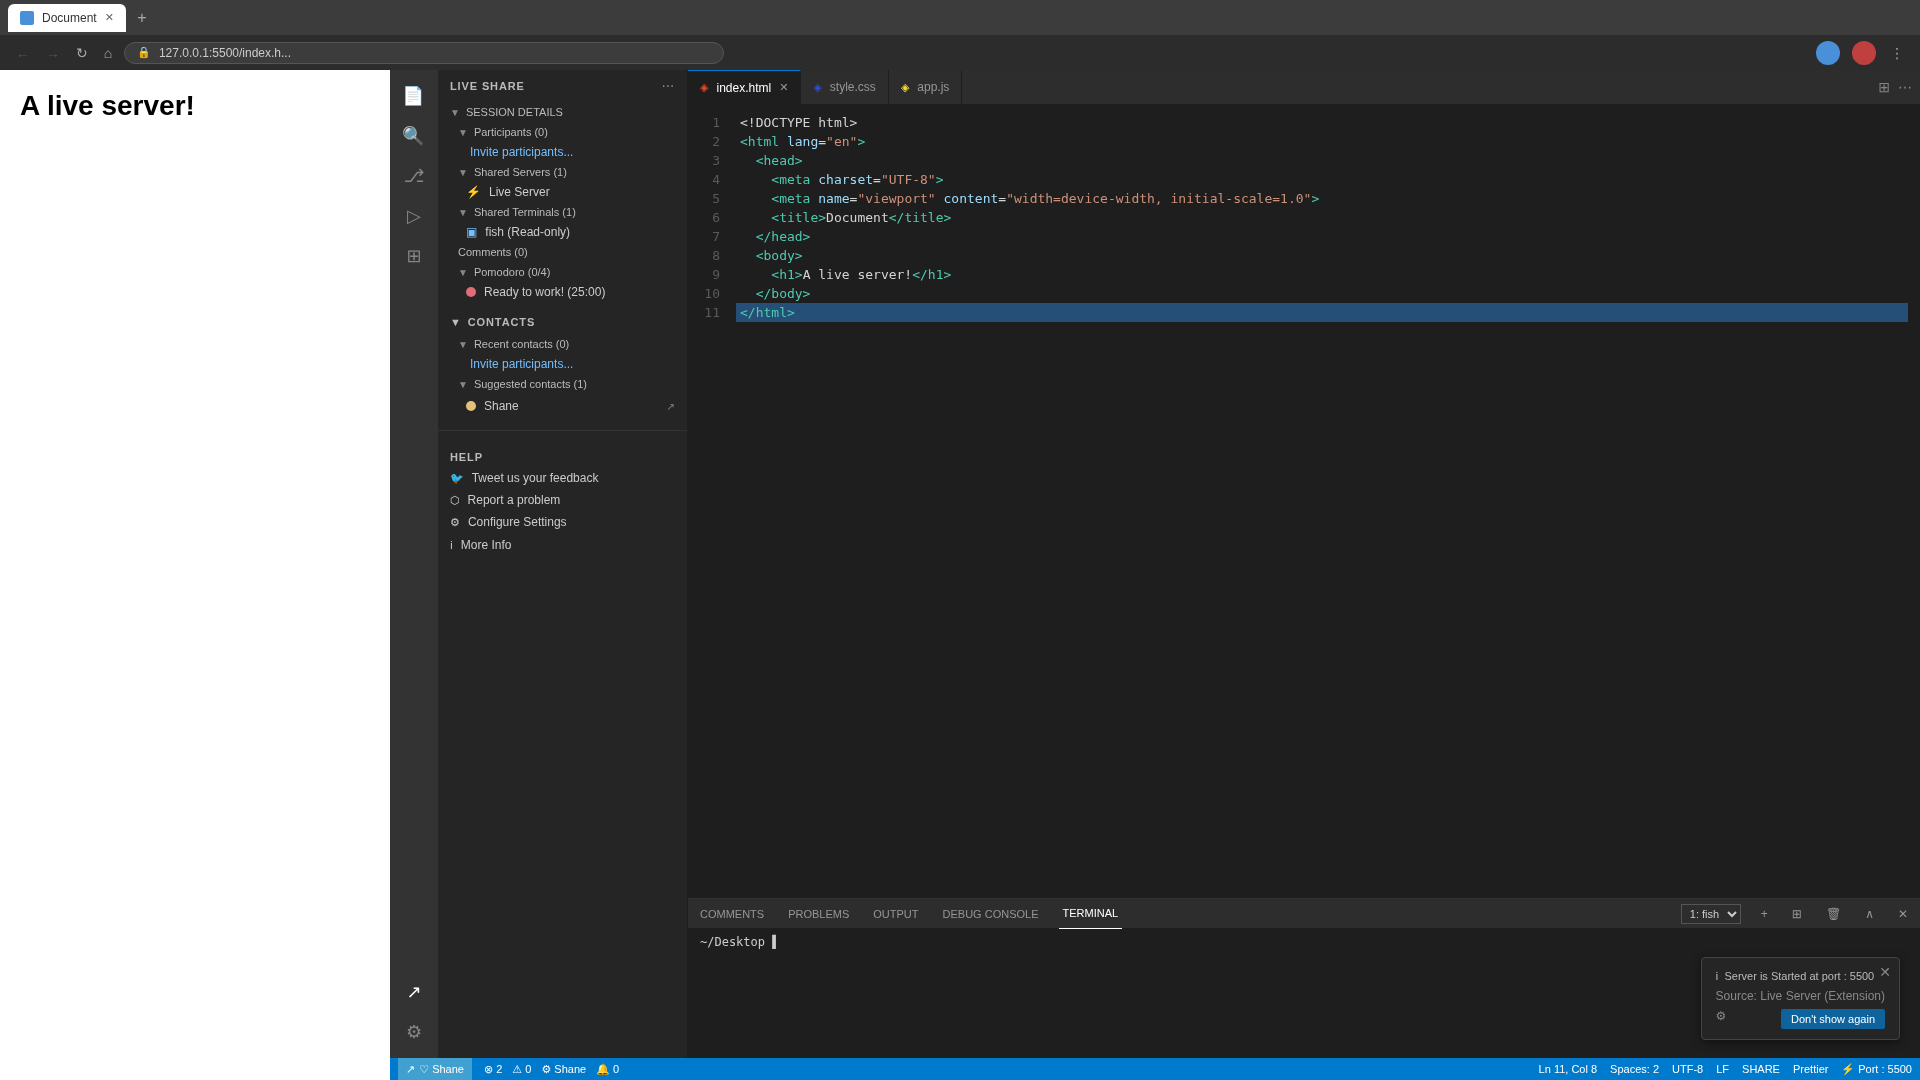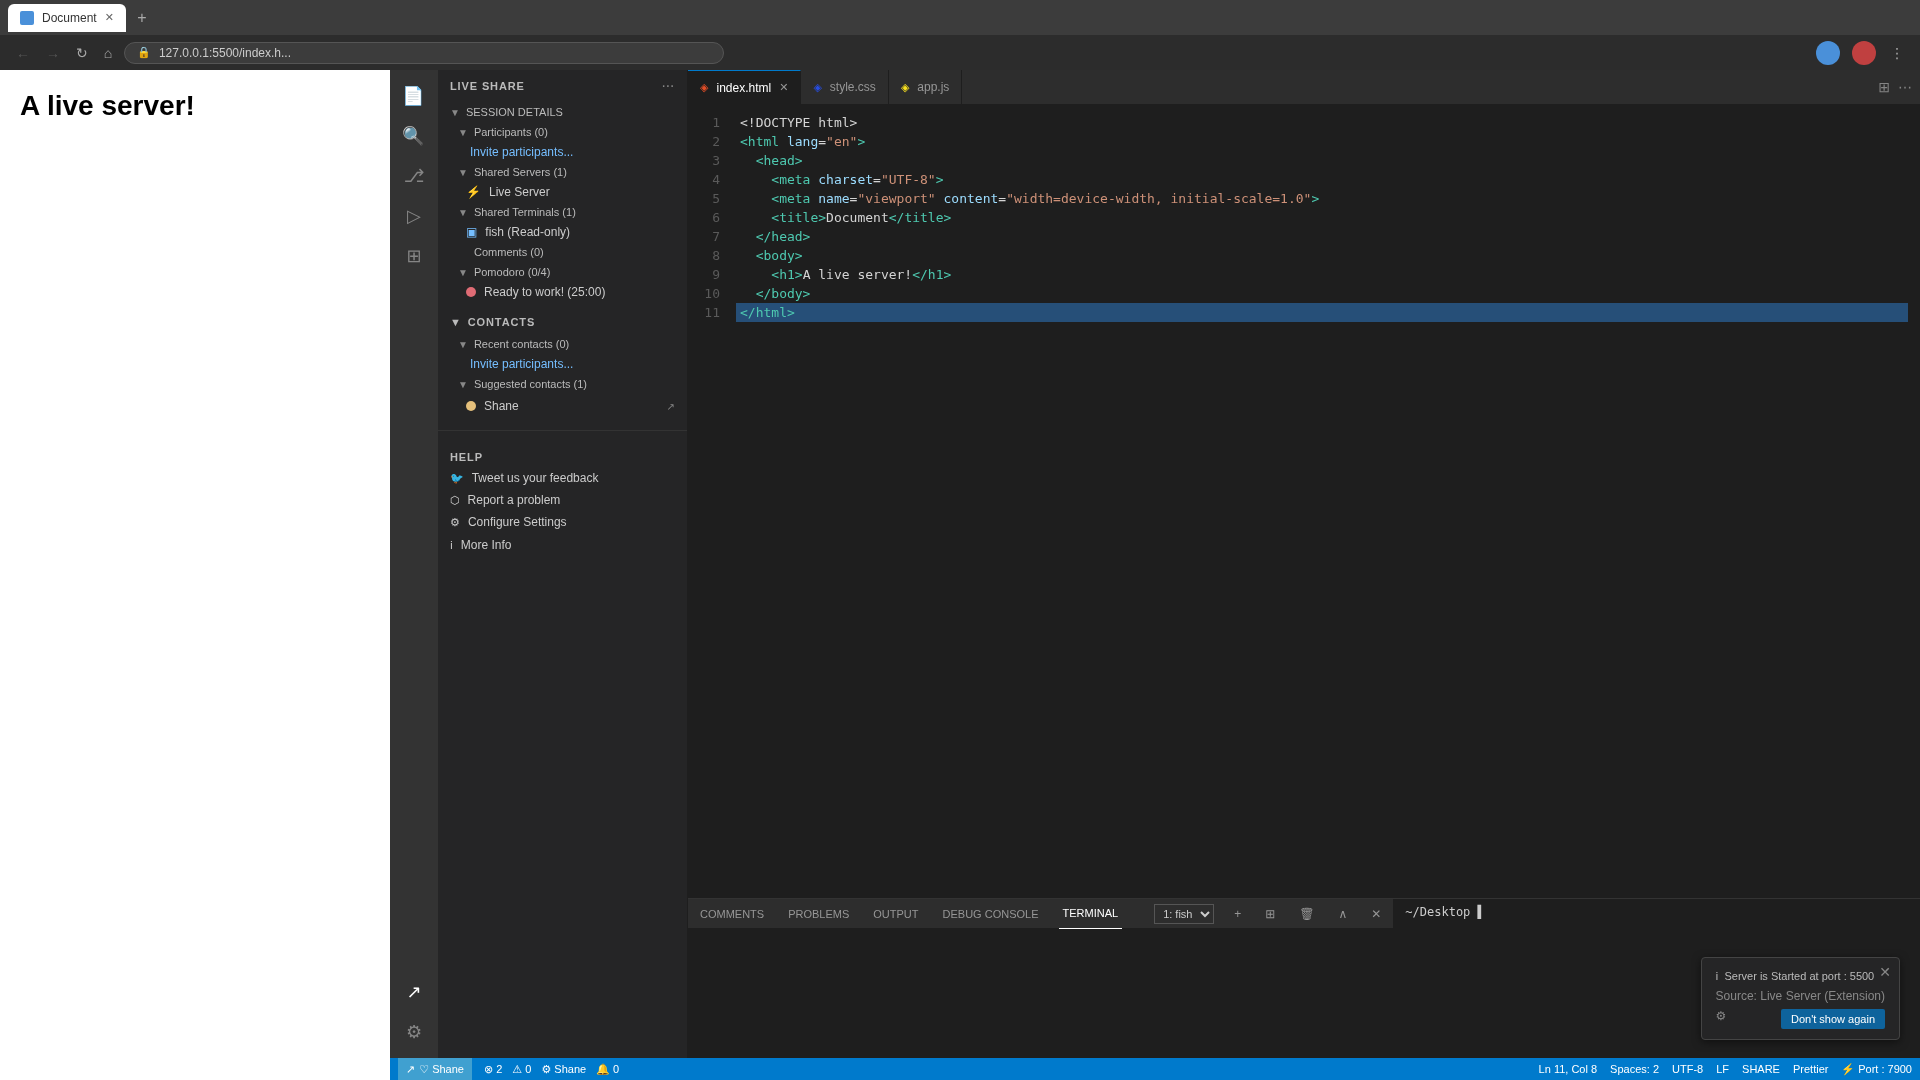--- a/index.html
+++ b/index.html
@@ -76,21 +76,21 @@
     .line-numbers { background: #1e1e1e; padding: 8px 0; color: #5a5a5a; font-family: 'Consolas', monospace; font-size: 13px; line-height: 19px; text-align: right; width: 40px; padding-right: 8px; user-select: none; flex-shrink: 0; }
     .code-content { flex: 1; background: #1e1e1e; padding: 8px 0 8px 8px; font-family: 'Consolas', monospace; font-size: 13px; line-height: 19px; overflow: auto; }
     .code-line { white-space: pre; height: 19px; padding: 0 4px; }
     .code-line.selected { background: #264f78; }
     .tag { color: #4ec9b0; }
     .attr { color: #9cdcfe; }
     .val { color: #ce9178; }
     .text-c { color: #d4d4d4; }
 
     
-    .terminal-area { height: 160px; background: #1e1e1e; border-top: 1px solid #333; display: flex; flex-shrink: 0; }
+    .terminal-area { height: 160px; background: #1e1e1e; border-top: 1px solid #333; display: flex; flex-direction: column; flex-shrink: 0; }
     .terminal-tabs { display: flex; align-items: center; background: #2d2d2d; height: 30px; border-bottom: 1px solid #1e1e1e; padding: 0 8px; gap: 16px; }
     .terminal-tab { font-size: 11px; color: #969696; cursor: pointer; padding: 0 4px; height: 30px; display: flex; align-items: center; }
     .terminal-tab.active { color: #fff; border-bottom: 1px solid #fff; }
     .terminal-content { flex: 1; padding: 6px 12px; font-family: 'Consolas', monospace; font-size: 12px; color: #ccc; }
     .t-btn { background: none; border: none; color: #969696; font-size: 12px; cursor: pointer; padding: 2px 4px; }
 
     
     .notification-bar { position: fixed; bottom: 40px; right: 20px; background: #252526; border: 1px solid #444; border-radius: 4px; padding: 10px 14px; max-width: 320px; font-size: 12px; color: #ccc; display: flex; flex-direction: column; gap: 6px; box-shadow: 0 2px 8px rgba(0,0,0,0.5); z-index: 100; }
     .notification-bar .notif-title { display: flex; align-items: center; gap: 6px; color: #bbb; font-size: 11px; }
     .notification-bar .notif-actions { display: flex; justify-content: flex-end; }
@@ -196,21 +196,21 @@
 
           <div class="section-header" style="padding-left: 20px;">
             <span class="caret">▼</span>
             <span>Shared Terminals (1)</span>
           </div>
           <div class="section-item">
             <span class="icon-terminal">▣</span>
             <span>fish (Read-only)</span>
           </div>
 
-          <div class="section-header" style="padding-left: 36px;">
+          <div class="section-header" style="padding-left: 20px;">
             <span>Comments (0)</span>
           </div>
 
           <div class="section-header" style="padding-left: 20px;">
             <span class="caret">▼</span>
             <span>Pomodoro (0/4)</span>
           </div>
           <div class="section-item">
             <span class="pomodoro-dot"></span>
             <span>Ready to work! (25:00)</span>
@@ -346,21 +346,21 @@
         <div class="status-item">⚙ Shane</div>
         <div class="status-item">🔔 0</div>
       </div>
       <div class="right">
         <div class="status-item">Ln 11, Col 8</div>
         <div class="status-item">Spaces: 2</div>
         <div class="status-item">UTF-8</div>
         <div class="status-item">LF</div>
         <div class="status-item">SHARE</div>
         <div class="status-item">Prettier</div>
-        <div class="status-item">⚡ Port : 7900</div>
+        <div class="status-item">⚡ Port : 5500</div>
       </div>
     </div>
   </div>
 </div>
 
 <div class="notification-bar">
   <div class="notif-title">
     <span>ℹ</span>
     <span>Server is Started at port : 5500</span>
   </div>

